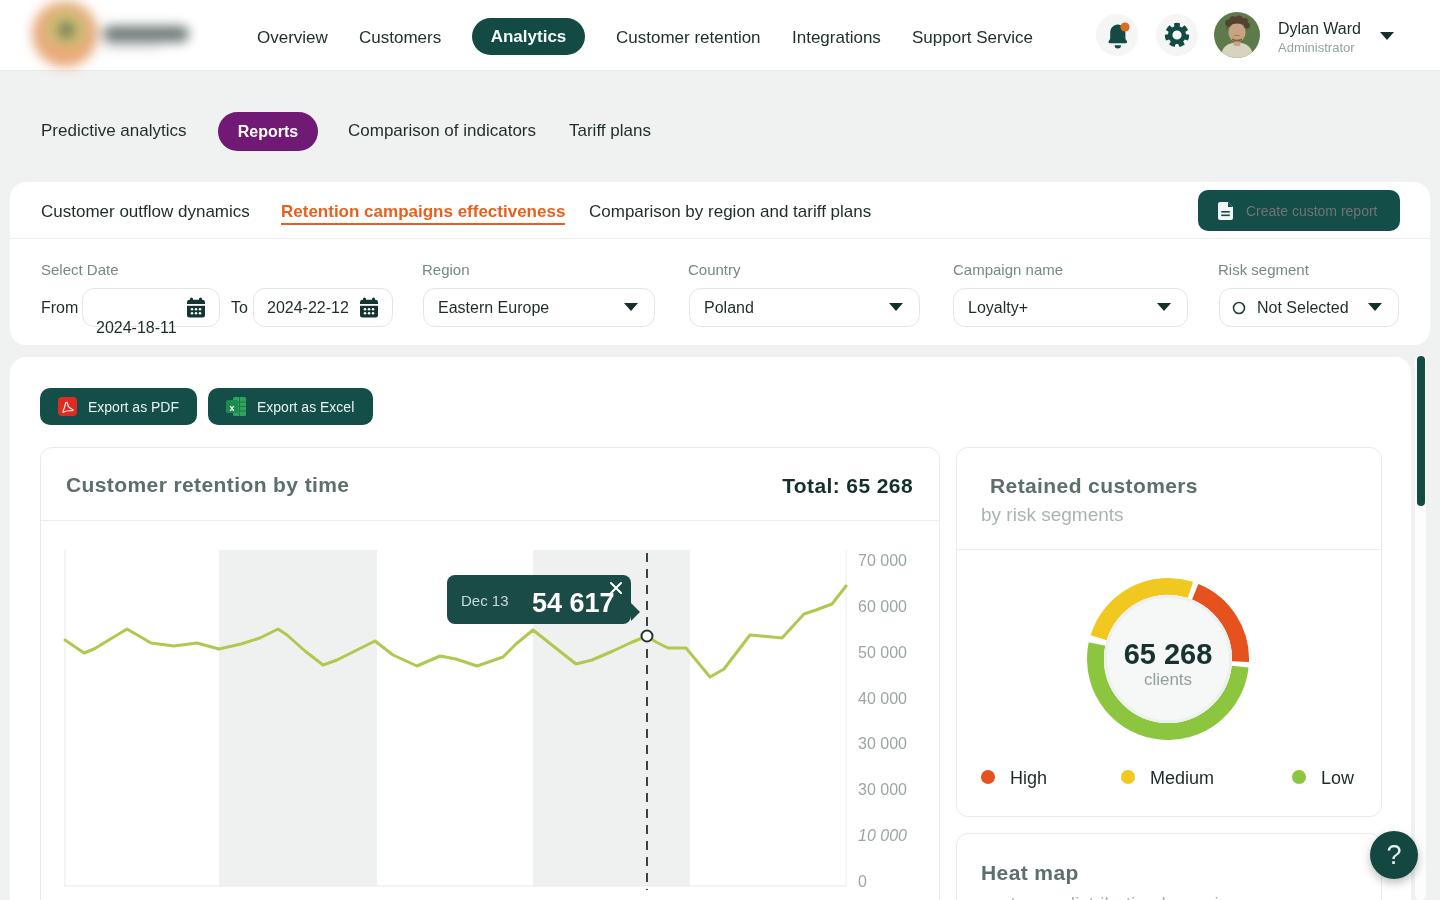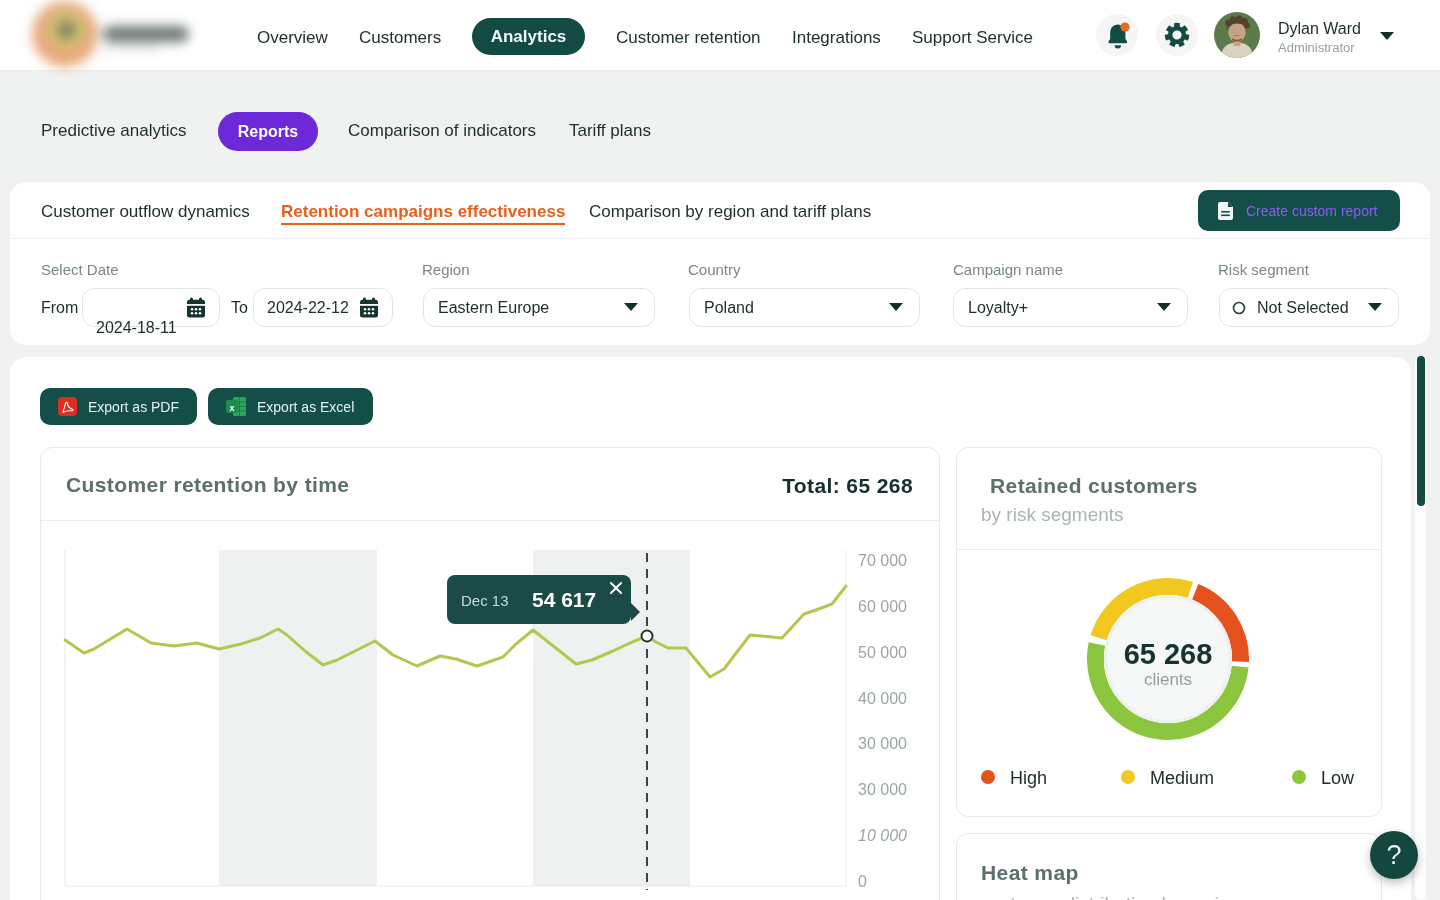--- a/index.html
+++ b/index.html
@@ -8,21 +8,21 @@
   .abs { position:absolute; }
 
   
   header { position:absolute; top:0; left:0; width:1440px; height:71px; background:#ffffff; border-bottom:1px solid #e9eaea; }
   .nav-item { position:absolute; top:2px; height:71px; line-height:71px; font-size:17px; font-weight:500; color:#22312f; white-space:nowrap; }
   .nav-pill { position:absolute; left:472px; top:18px; width:113px; height:37px; background:#134a44; border-radius:20px; color:#f3faf8; font-size:17px; font-weight:700; text-align:center; line-height:37px; }
   .icbtn { position:absolute; top:14px; width:42px; height:42px; border-radius:50%; background:#f4f5f4; }
 
   
   .tab-lbl { position:absolute; top:121px; font-size:17px; font-weight:500; color:#1e2d2b; white-space:nowrap; }
-  .reports-pill { position:absolute; left:218px; top:112px; width:100px; height:39px; background:#6d28d9; border-radius:22px; color:#fff; font-size:16px; font-weight:700; text-align:center; line-height:39px; }
+  .reports-pill { position:absolute; left:218px; top:112px; width:100px; height:39px; background:#701a75; border-radius:22px; color:#fff; font-size:16px; font-weight:700; text-align:center; line-height:39px; }
 
   
   .filter-card { position:absolute; left:10px; top:182px; width:1420px; height:163px; background:#fff; border-radius:16px; }
   .ftab { position:absolute; top:202px; font-size:17px; font-weight:500; color:#1e2d2b; white-space:nowrap; }
   .ftab.active { color:#e8611c; font-weight:700; border-bottom:2px solid #e8611c; padding-bottom:1px; }
   .create-btn { position:absolute; left:1198px; top:190px; width:202px; height:41px; background:#134e48; border-radius:10px; color:#edf4f3; font-size:14px; font-weight:500; }
   .fdivider { position:absolute; left:10px; top:238px; width:1420px; height:1px; background:#edefef; }
   .flabel { position:absolute; top:261px; font-size:15px; color:#798885; white-space:nowrap; }
   .fctrl { position:absolute; top:288px; height:39px; background:#fff; border:1px solid #e3e6e6; border-radius:12px; font-size:16px; color:#15302c; }
   .ftext { position:absolute; top:288px; height:39px; line-height:39px; font-size:16px; color:#1e2d2b; }
@@ -112,21 +112,21 @@
 <div class="ftab" style="left:41px;">Customer outflow dynamics</div>
 <div class="ftab active" style="left:281px;">Retention campaigns effectiveness</div>
 <div class="ftab" style="left:589px;">Comparison by region and tariff plans</div>
 <div class="create-btn"></div>
 <svg class="abs" style="left:1218px;top:202px;" width="16" height="18" viewBox="0 0 16 18">
   <path d="M2 0 L10 0 L15 5 L15 16 A2 2 0 0 1 13 18 L2 18 A2 2 0 0 1 0 16 L0 2 A2 2 0 0 1 2 0 Z" fill="#f2f7f6"></path>
   <path d="M10 0 L10 5 L15 5 Z" fill="#134e48"></path>
   <rect x="3.2" y="9" width="8.6" height="1.6" fill="#134e48"></rect>
   <rect x="3.2" y="12.5" width="8.6" height="1.6" fill="#134e48"></rect>
 </svg>
-<div class="abs" style="left:1246px;top:203px;font-size:14px;font-weight:500;color:#8b5cf6;">Create custom report</div>
+<div class="abs" style="left:1246px;top:203px;font-size:14px;font-weight:500;color:#737373;">Create custom report</div>
 <div class="fdivider"></div>
 
 <div class="flabel" style="left:41px;">Select Date</div>
 <div class="flabel" style="left:422px;">Region</div>
 <div class="flabel" style="left:688px;">Country</div>
 <div class="flabel" style="left:953px;">Campaign name</div>
 <div class="flabel" style="left:1218px;">Risk segment</div>
 
 <div class="ftext" style="left:41px;">From</div>
 <div class="fctrl" style="left:82px;width:138px;"></div>
@@ -225,21 +225,21 @@
 <div class="ylabel" style="left:858px;top:644px;">50 000</div>
 <div class="ylabel" style="left:858px;top:690px;">40 000</div>
 <div class="ylabel" style="left:858px;top:735px;">30 000</div>
 <div class="ylabel" style="left:858px;top:781px;">30 000</div>
 <div class="ylabel" style="left:858px;top:827px;font-style:italic;">10 000</div>
 <div class="ylabel" style="left:858px;top:873px;">0</div>
 
 <div class="tooltip">
   <div class="arrow"></div>
   <div class="abs" style="left:14px;top:17px;font-size:15px;color:#c6dbd8;">Dec 13</div>
-  <div class="abs" style="left:85px;top:13px;font-size:21px;font-weight:700;color:#fff;">54 617</div>
+  <div class="abs" style="left:85px;top:13px;font-size:27px;font-weight:700;color:#fff;">54 617</div>
   <svg class="abs" style="left:163px;top:7px;" width="12" height="12" viewBox="0 0 12 12">
       <path d="M1 1 L11 11 M11 1 L1 11" stroke="#fff" stroke-width="2" stroke-linecap="round"></path>
     </svg>
 </div>
 
 <div class="card" style="left:956px;top:447px;width:426px;height:370px;"></div>
 <div class="abs card-title" style="left:981px;top:474px;font-size:21px;margin-left:9px;">Retained customers</div>
 <div class="abs" style="left:981px;top:504px;font-size:19px;color:#a9b4b2;">by risk segments</div>
 <div class="abs" style="left:957px;top:549px;width:424px;height:1px;background:#eceeee;"></div>
 

